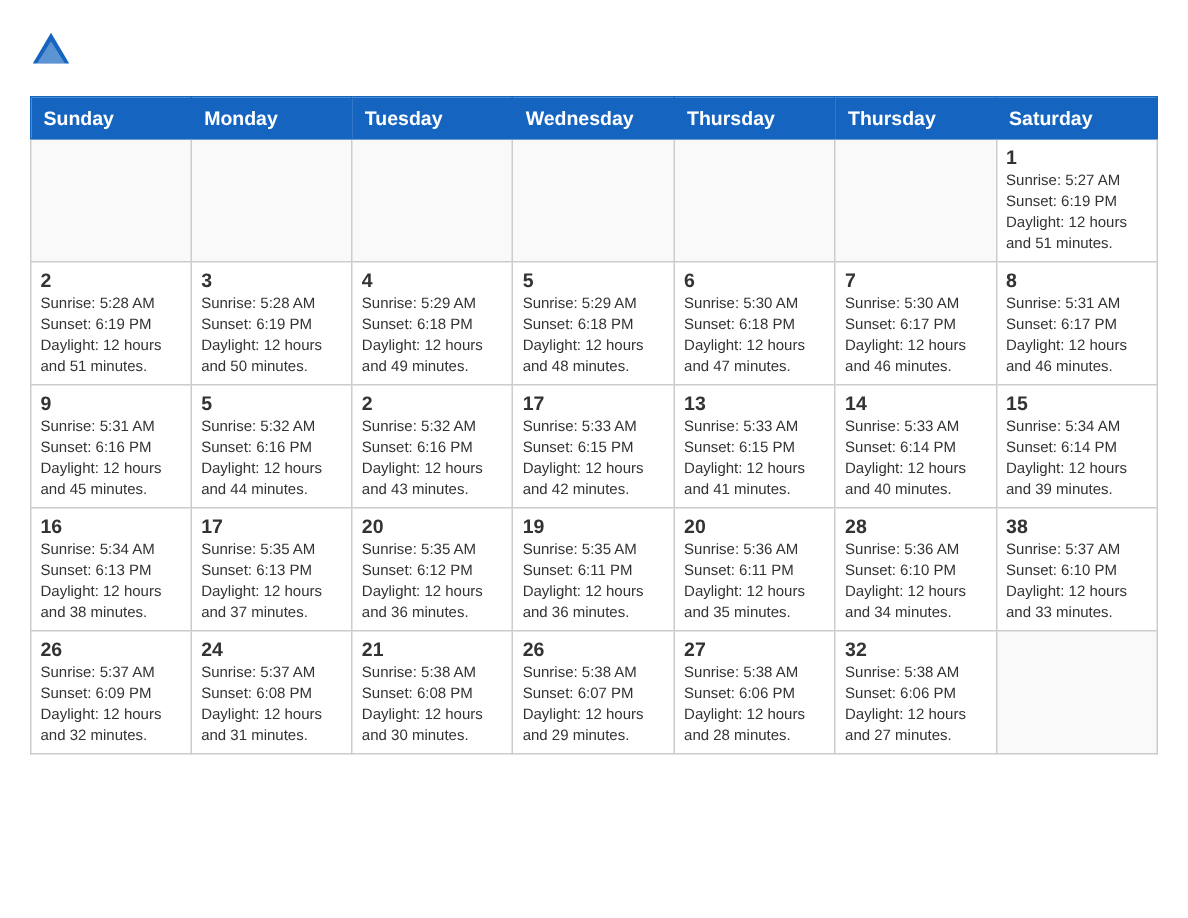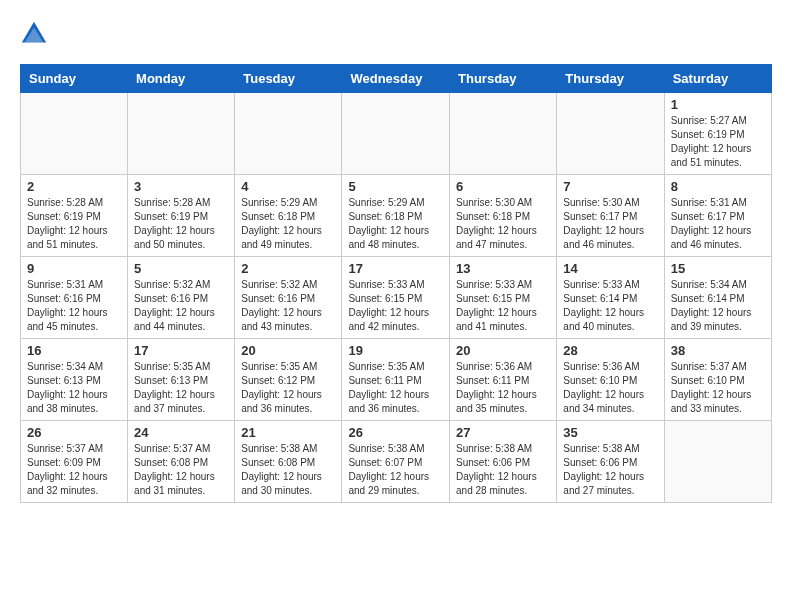--- a/index.html
+++ b/index.html
@@ -313,21 +313,21 @@
 and 29 minutes.</div>
         </td>
         <td>
           <span class="day-number">27</span>
           <div class="day-info" style="white-space: pre-line;">Sunrise: 5:38 AM
 Sunset: 6:06 PM
 Daylight: 12 hours
 and 28 minutes.</div>
         </td>
         <td>
-          <span class="day-number">35</span>
+          <span class="day-number">32</span>
           <div class="day-info" style="white-space: pre-line;">Sunrise: 5:38 AM
 Sunset: 6:06 PM
 Daylight: 12 hours
 and 27 minutes.</div>
         </td>
         <td class="empty"></td>
       </tr>
     </tbody>
 </table>
 

